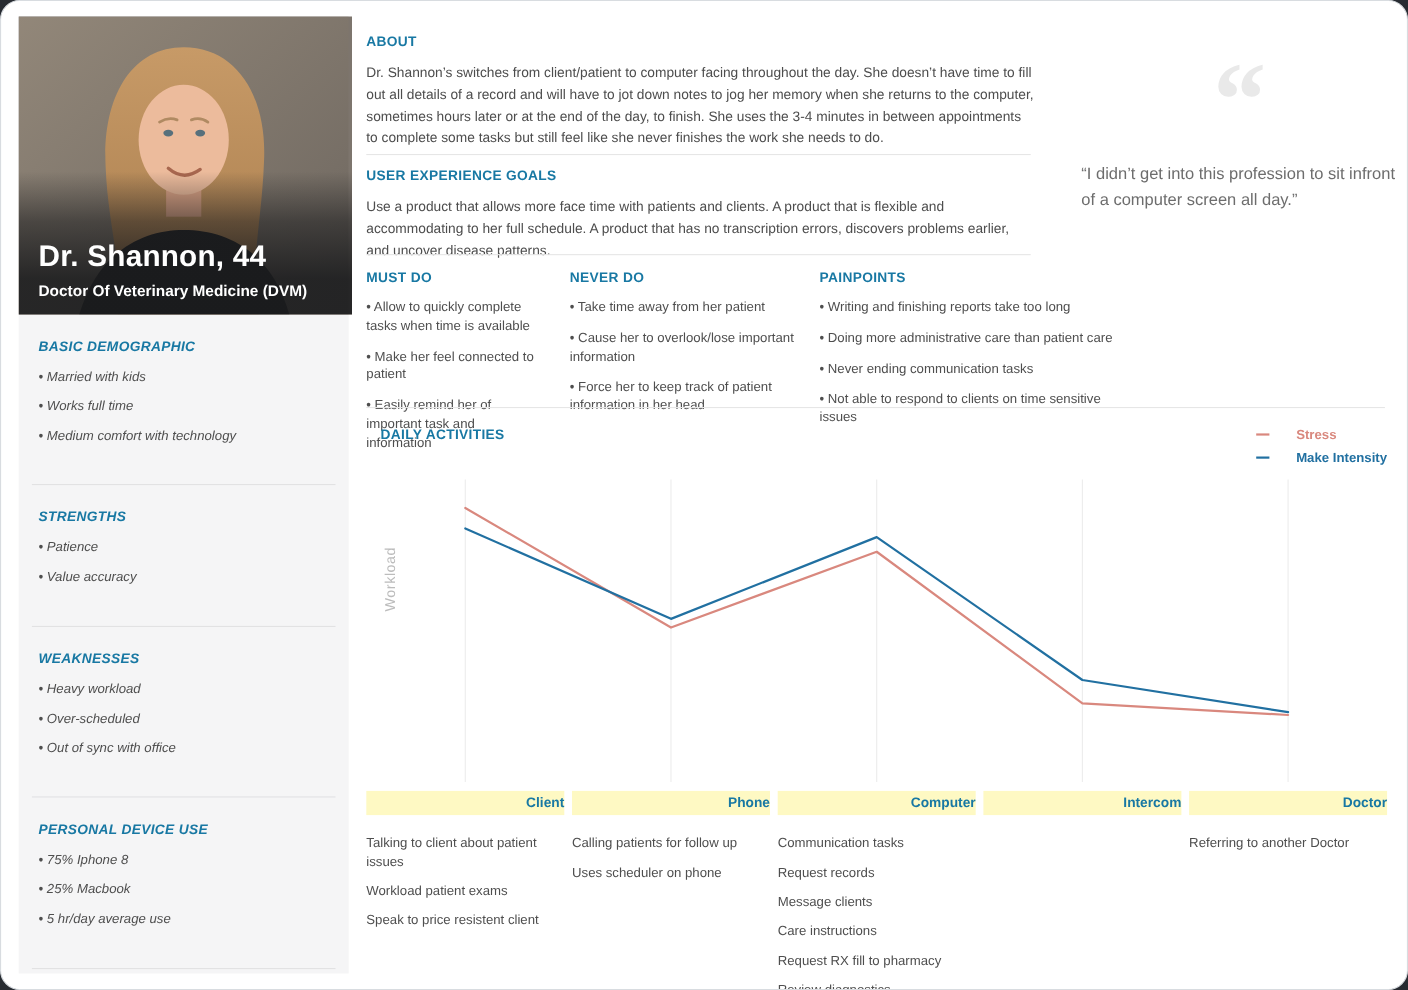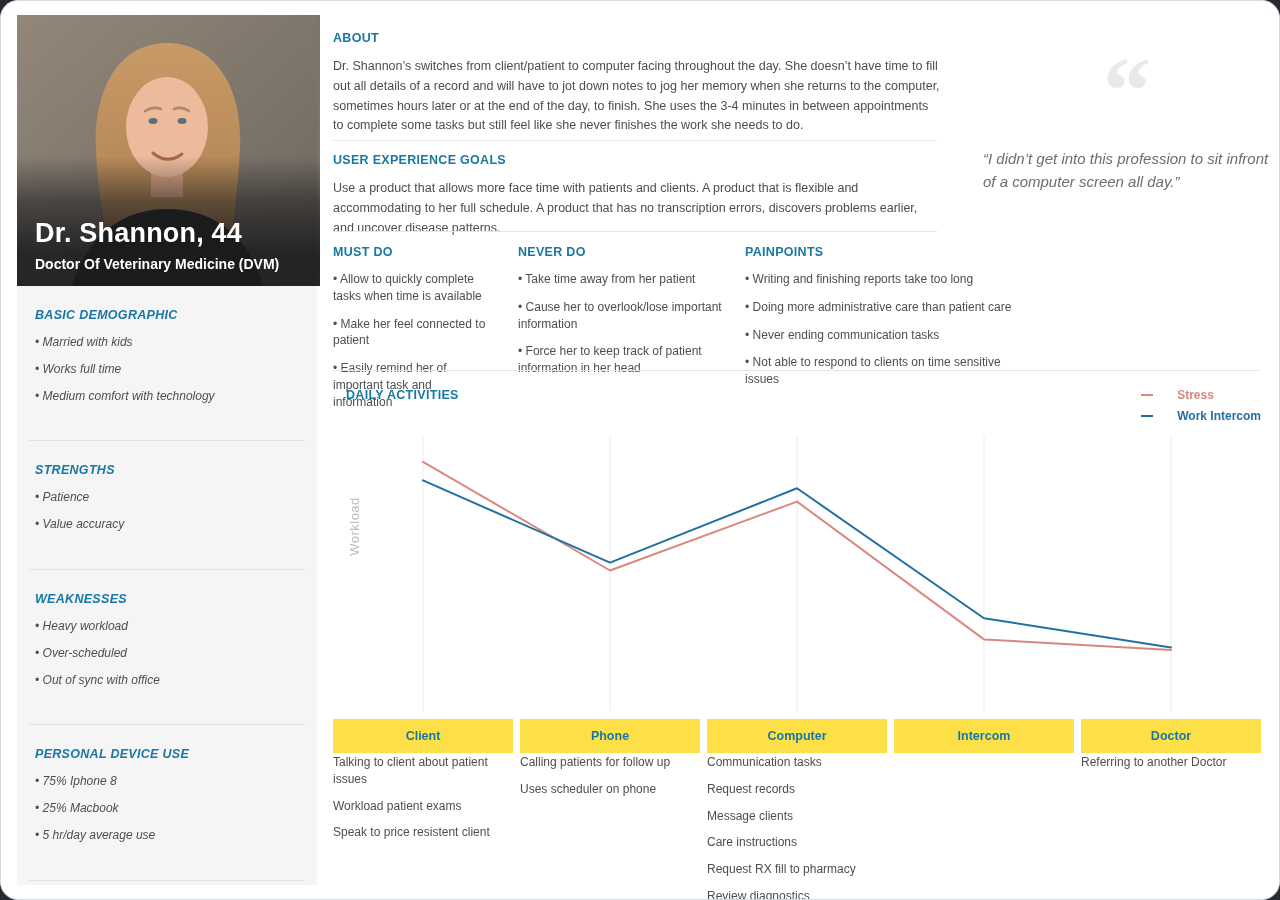--- a/index.html
+++ b/index.html
@@ -29,33 +29,33 @@
   .about{position:absolute;left:0;top:30px;width:608px;}
   .ux{position:absolute;left:0;top:152px;width:608px;}
   .div1{top:139px;width:604px;} .div2{top:230px;width:604px;} .div3{top:369px;width:926px;}
   .cols{position:absolute;left:0;top:244px;width:926px;}
   .col{position:absolute;top:0;}
   .col-must{left:0;width:160px;} .col-never{left:185px;width:205px;} .col-pain{left:412px;width:280px;}
   .col .bullet-item{margin-bottom:11px;}
   .quote{position:absolute;left:650px;top:50px;width:288px;}
   .quote-mark{font-size:96px;line-height:80px;font-weight:700;color:#e9e9e9;text-align:center;
         font-family:"Liberation Serif",serif;height:78px;overflow:hidden;}
-  .quote-text{margin-top:18px;font-size:15px;font-style:italic;color:#6d6d6d;line-height:1.55;}
+  .quote-text{margin-top:18px;font-size:15px;color:#6d6d6d;line-height:1.55;}
   
   .daily-heading{position:absolute;left:13px;top:387px;}
   .legend{position:absolute;right:0;top:387px;font-size:12px;font-weight:700;}
   .legend-item{display:flex;align-items:center;gap:24px;margin-bottom:7px;}
   .legend-dash{display:inline-block;width:12px;height:2px;}
   .chart-wrap{position:absolute;left:0;top:433px;width:928px;height:277px;}
   .ylabel{position:absolute;left:-8px;top:518px;transform:rotate(-90deg);color:#bcbcbc;font-size:13px;letter-spacing:.5px;}
   .acts{position:absolute;left:0;top:718px;width:928px;display:flex;gap:7px;}
   .act-col{flex:1;min-width:0;}
-  .act-bar{height:34px;background:#fde047;display:flex;align-items:center;justify-content:center;}
+  .act-bar{height:22px;background:#fef9c3;display:flex;align-items:center;justify-content:flex-end;}
   .act-bar span{color:#1878a3;font-size:12.5px;font-weight:700;}
-  .act-list{padding-top:1px;}
+  .act-list{padding-top:17px;}
   .task{color:#4e4e4e;font-size:12px;line-height:1.4;margin-bottom:10px;}
 </style>
 </head>
 <body>
 
 <div class="card">
 
   <div class="sidebar">
     <div class="photo">
       <svg width="300" height="271" viewBox="0 0 300 271">
@@ -182,21 +182,21 @@
 
     <div class="m-heading daily-heading">DAILY ACTIVITIES</div>
 
     <div class="legend">
       <div class="legend-item" style="color: rgb(217, 136, 126);">
         <span class="legend-dash" style="background: rgb(217, 136, 126);"></span>
         <span>Stress</span>
       </div>
       <div class="legend-item" style="color: rgb(33, 112, 161);">
         <span class="legend-dash" style="background: rgb(33, 112, 161);"></span>
-        <span>Work Intercom</span>
+        <span>Make Intensity</span>
       </div>
     </div>
 
     <div class="ylabel">Workload</div>
     <div class="chart-wrap">
       <svg id="daily-chart" width="928" height="277">
           <line x1="90" x2="90" y1="2" y2="277" stroke="#ececec" stroke-width="1"></line>
           <line x1="277" x2="277" y1="2" y2="277" stroke="#ececec" stroke-width="1"></line>
           <line x1="464" x2="464" y1="2" y2="277" stroke="#ececec" stroke-width="1"></line>
           <line x1="651" x2="651" y1="2" y2="277" stroke="#ececec" stroke-width="1"></line>

